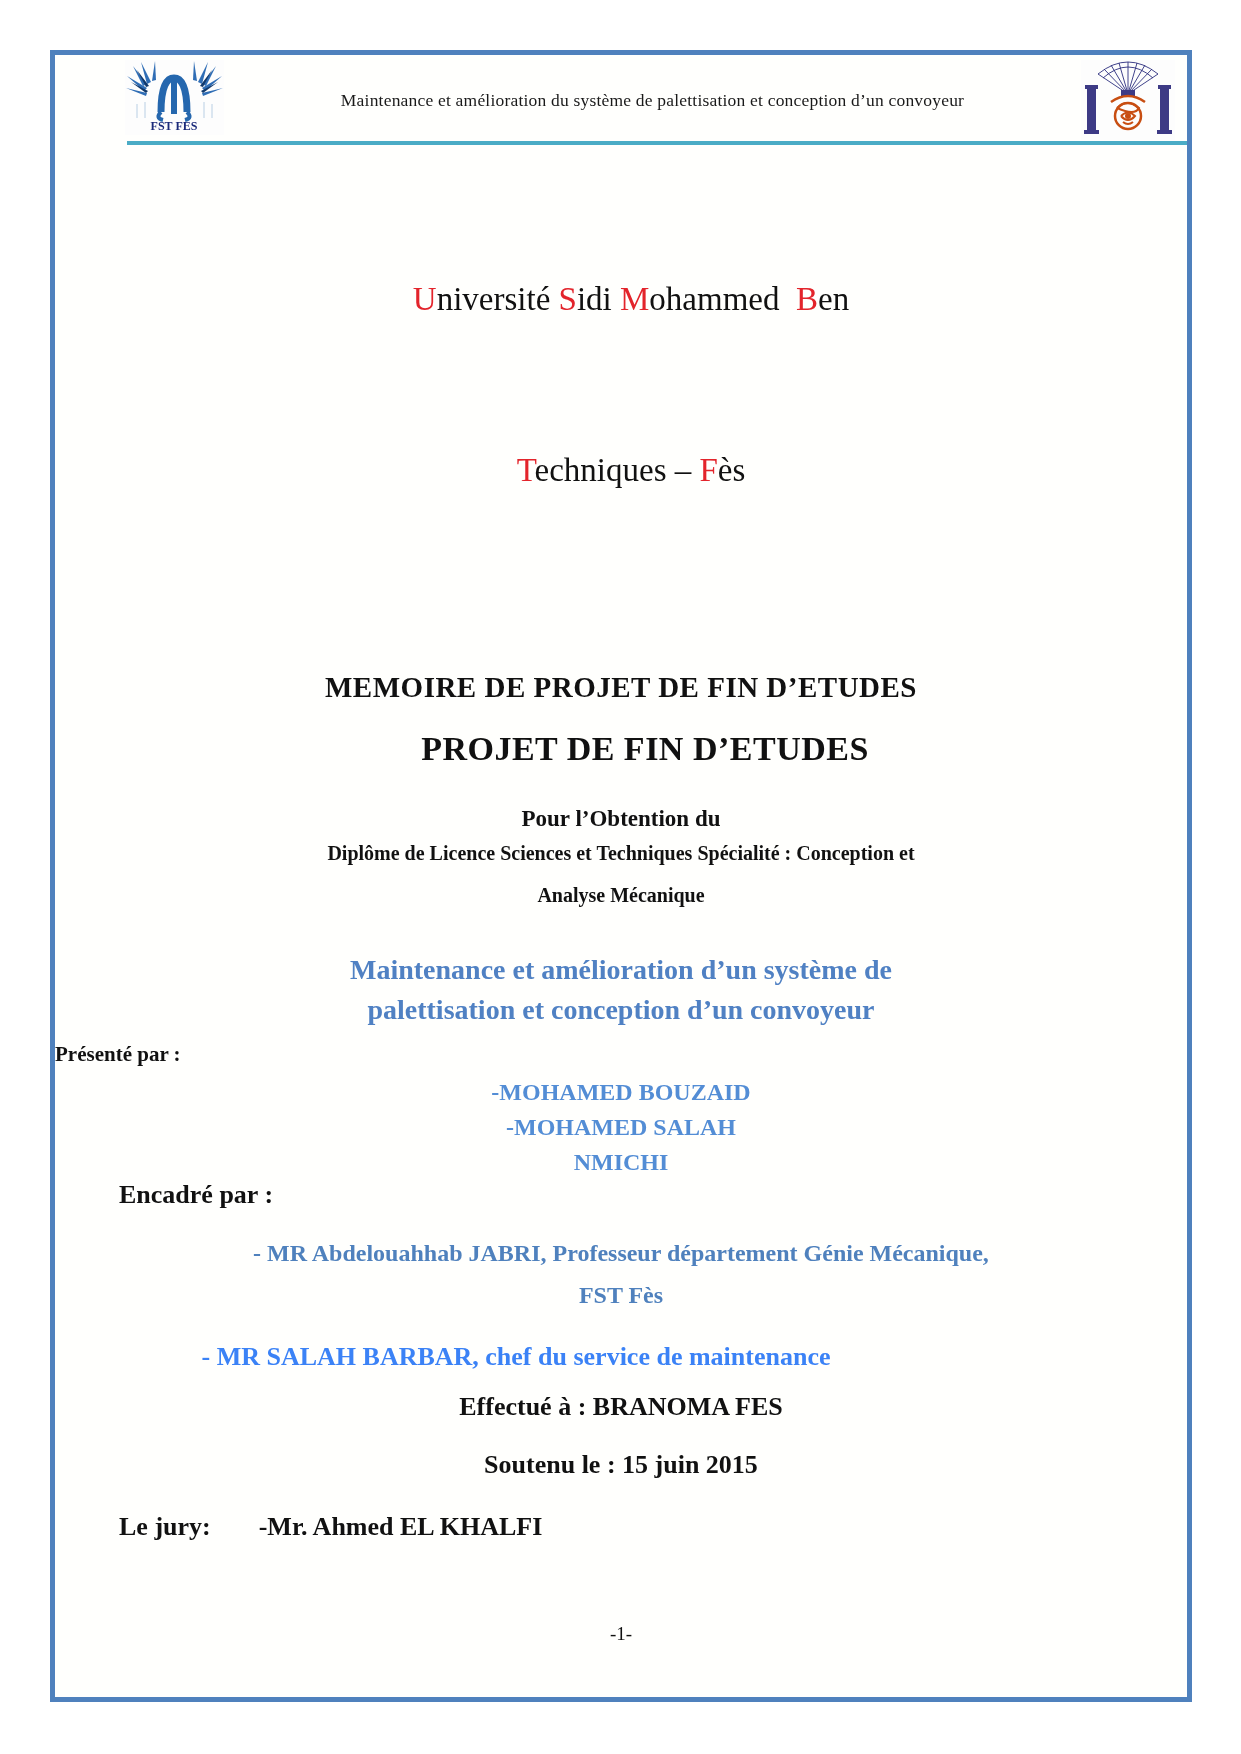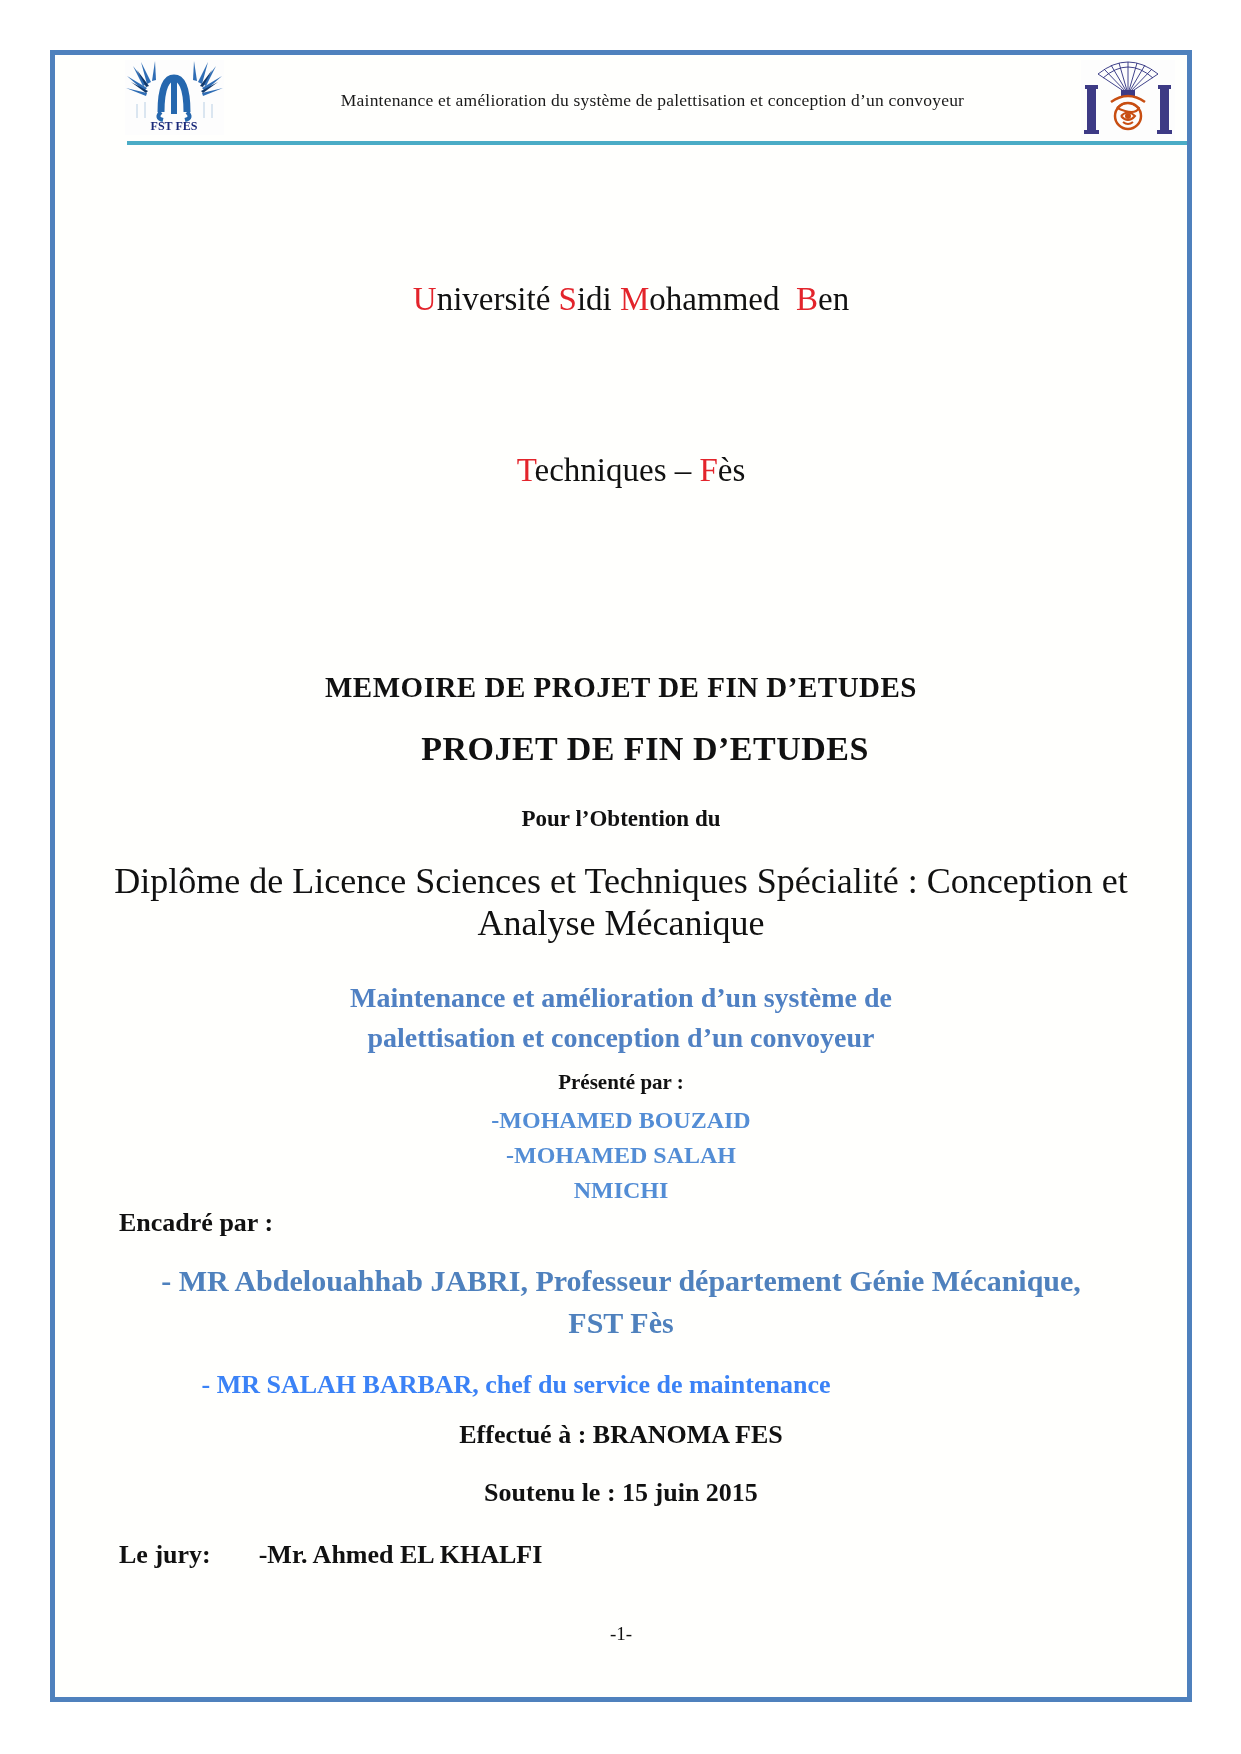--- a/index.html
+++ b/index.html
@@ -21,26 +21,26 @@
   }
   .logo-right { width:94px; height:80px; flex:0 0 auto; }
   .header-rule { height:4px; background:#4bacc6; margin:1px 0 0 72px; }
   
   .university { text-align:center; font-size:33px; margin-top:12px; line-height:57px; white-space:pre-wrap;padding-left:20px; }
   .university .red { color:#e3242b; }
   
   .memoire  { font-weight:bold; font-size:29px; text-align:center; margin-top:58px; letter-spacing:.5px; }
   .pfe      { font-weight:bold; font-size:34px; text-align:center; margin-top:26px; letter-spacing:.5px;padding-left:48px; }
   .obtention{ font-weight:bold; font-size:23px; text-align:center; margin-top:38px; }
-  .diplome  { font-weight:normal; font-size:36px; text-align:center; margin-top:28px; line-height:42px; }
+  .diplome  { font-weight:bold; font-size:20px; text-align:center; line-height:42px; }
   .subject  { font-weight:bold; font-size:28px; text-align:center; color:#5081c3; margin-top:34px; line-height:40px; }
-  .presente { font-weight:bold; font-size:21px; text-align:center; margin-top:12px; }
+  .presente { font-weight:bold; font-size:21px; margin-top:12px; }
   .students { font-weight:bold; font-size:24px; text-align:center; color:#538dd5; margin-top:8px; line-height:35px; }
   .encadre  { font-weight:bold; font-size:26px; text-align:left; padding-left:64px; }
-  .sup1     { font-weight:bold; font-size:30px; text-align:center; color:#4f81bd; margin-top:22px; line-height:42px; }
+  .sup1     { font-weight:bold; font-size:24px; text-align:center; color:#4f81bd; margin-top:22px; line-height:42px; }
   .sup2     { font-weight:bold; font-size:26px; text-align:center; color:#3b82f6; margin-top:26px; margin-right:210px; }
   .effectue { font-weight:bold; font-size:26px; text-align:center; margin-top:20px; }
   .soutenu  { font-weight:bold; font-size:26px; text-align:center; margin-top:28px; }
   .jury     { display:flex; font-weight:bold; font-size:26px; padding-left:64px; margin-top:32px; }
   .jury-member1 { margin-left:48px; }
   .pagenum  { position:absolute; left:0; right:0; bottom:52px; text-align:center; font-size:19px; }
 </style>
 </head>
 <body>
 

